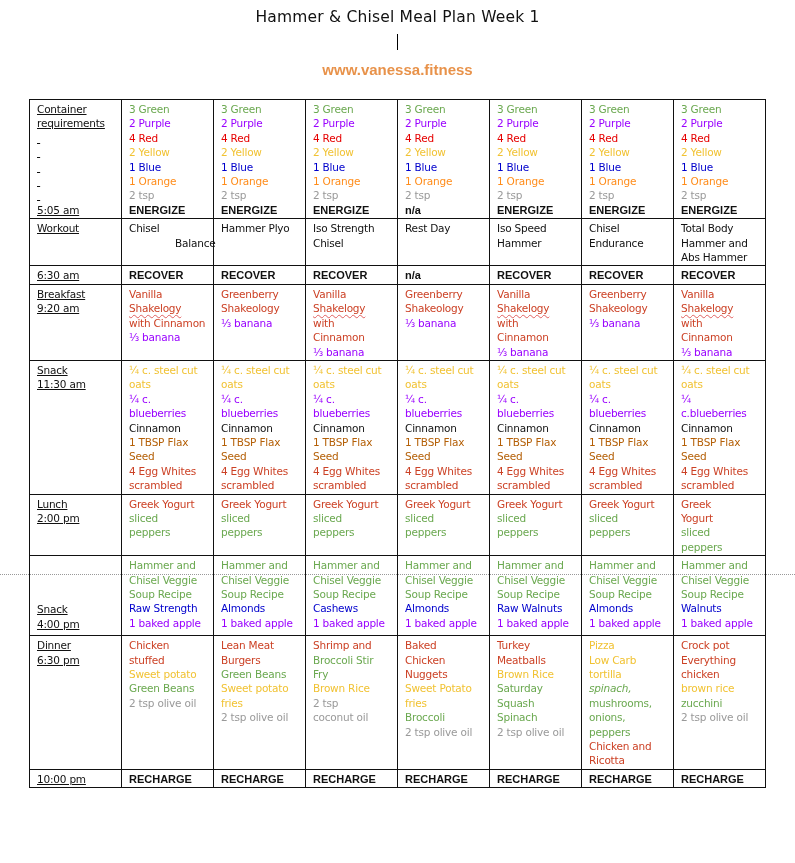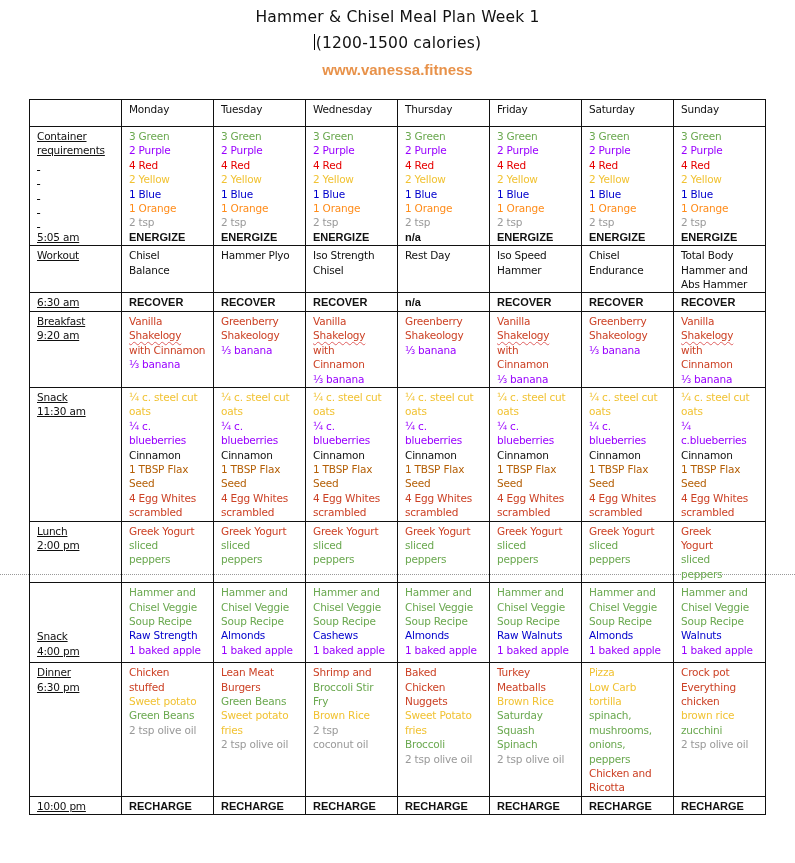--- a/index.html
+++ b/index.html
@@ -20,48 +20,38 @@
   .line { display:block; white-space:normal; }
   .squig { text-decoration:underline wavy #e06060; text-decoration-thickness:1px; text-underline-offset:2px; }
   .dotted-rule { position:absolute; left:0; top:574px; width:795px; border-top:1px dotted #999; }
   .snack4-lbl { padding-top:46px !important; }
 </style>
 </head>
 <body>
 
 <div class="title-block">
   <div class="title t1">Hammer &amp; Chisel Meal Plan Week 1</div>
-  <div class="title t2"><span class="cursor"></span><span>(1200-1500 calories)</span></div>
+  <div class="title t2"><span class="cursor"></span></div>
   <div class="site">www.vanessa.fitness</div>
 </div>
 
 <div class="dotted-rule"></div>
 
 <table class="plan">
   <colgroup>
     <col class="c0">
       <col class="cd">
       <col class="cd">
       <col class="cd">
       <col class="cd">
       <col class="cd">
       <col class="cd">
       <col class="cd">
   </colgroup>
   <tbody id="plan-body">
-    <tr class="hdr">
-      <td></td>
-      <td>Monday</td>
-      <td>Tuesday</td>
-      <td>Wednesday</td>
-      <td>Thursday</td>
-      <td>Friday</td>
-      <td>Saturday</td>
-      <td>Sunday</td>
-    </tr>
   <tr>
         <td class="lbl">
           <span class="line">Container</span>
           <span class="line">requirements</span>
           <span class="line">&nbsp;</span>
           <span class="line">&nbsp;</span>
           <span class="line">&nbsp;</span>
           <span class="line">&nbsp;</span>
           <span class="line">&nbsp;</span>
           <span class="line">5:05 am</span>
@@ -136,21 +126,21 @@
           <span class="line" style="color: rgb(153, 153, 153);">2 tsp</span>
           <span class="line bold">ENERGIZE</span>
         </td>
       </tr>
       <tr style="height: 43px;">
         <td class="lbl">
           <span class="line">Workout</span>
         </td>
         <td>
           <span class="line" style="color: rgb(17, 17, 17);">Chisel</span>
-          <span class="line" style="color: rgb(17, 17, 17);">Balance</span>
+          <span class="line" style="color: rgb(17, 17, 17); margin-left: 46px;">Balance</span>
         </td>
         <td>
           <span class="line" style="color: rgb(17, 17, 17);">Hammer Plyo</span>
         </td>
         <td>
           <span class="line" style="color: rgb(17, 17, 17);">Iso Strength</span>
           <span class="line" style="color: rgb(17, 17, 17);">Chisel</span>
         </td>
         <td>
           <span class="line" style="color: rgb(17, 17, 17);">Rest Day</span>
@@ -466,21 +456,21 @@
           <span class="line" style="color: rgb(241, 194, 50);">Brown Rice</span>
           <span class="line" style="color: rgb(106, 168, 79);">Saturday</span>
           <span class="line" style="color: rgb(106, 168, 79);">Squash</span>
           <span class="line" style="color: rgb(106, 168, 79);">Spinach</span>
           <span class="line" style="color: rgb(153, 153, 153);">2 tsp olive oil</span>
         </td>
         <td>
           <span class="line" style="color: rgb(241, 194, 50);">Pizza</span>
           <span class="line" style="color: rgb(241, 194, 50);">Low Carb</span>
           <span class="line" style="color: rgb(241, 194, 50);">tortilla</span>
-          <span class="line" style="color: rgb(106, 168, 79);">spinach,</span>
+          <span class="line" style="color: rgb(106, 168, 79); font-style: italic;">spinach,</span>
           <span class="line" style="color: rgb(106, 168, 79);">mushrooms,</span>
           <span class="line" style="color: rgb(106, 168, 79);">onions,</span>
           <span class="line" style="color: rgb(106, 168, 79);">peppers</span>
           <span class="line" style="color: rgb(204, 65, 37);">Chicken and</span>
           <span class="line" style="color: rgb(204, 65, 37);">Ricotta</span>
         </td>
         <td>
           <span class="line" style="color: rgb(204, 65, 37);">Crock pot</span>
           <span class="line" style="color: rgb(204, 65, 37);">Everything</span>
           <span class="line" style="color: rgb(204, 65, 37);">chicken</span>

